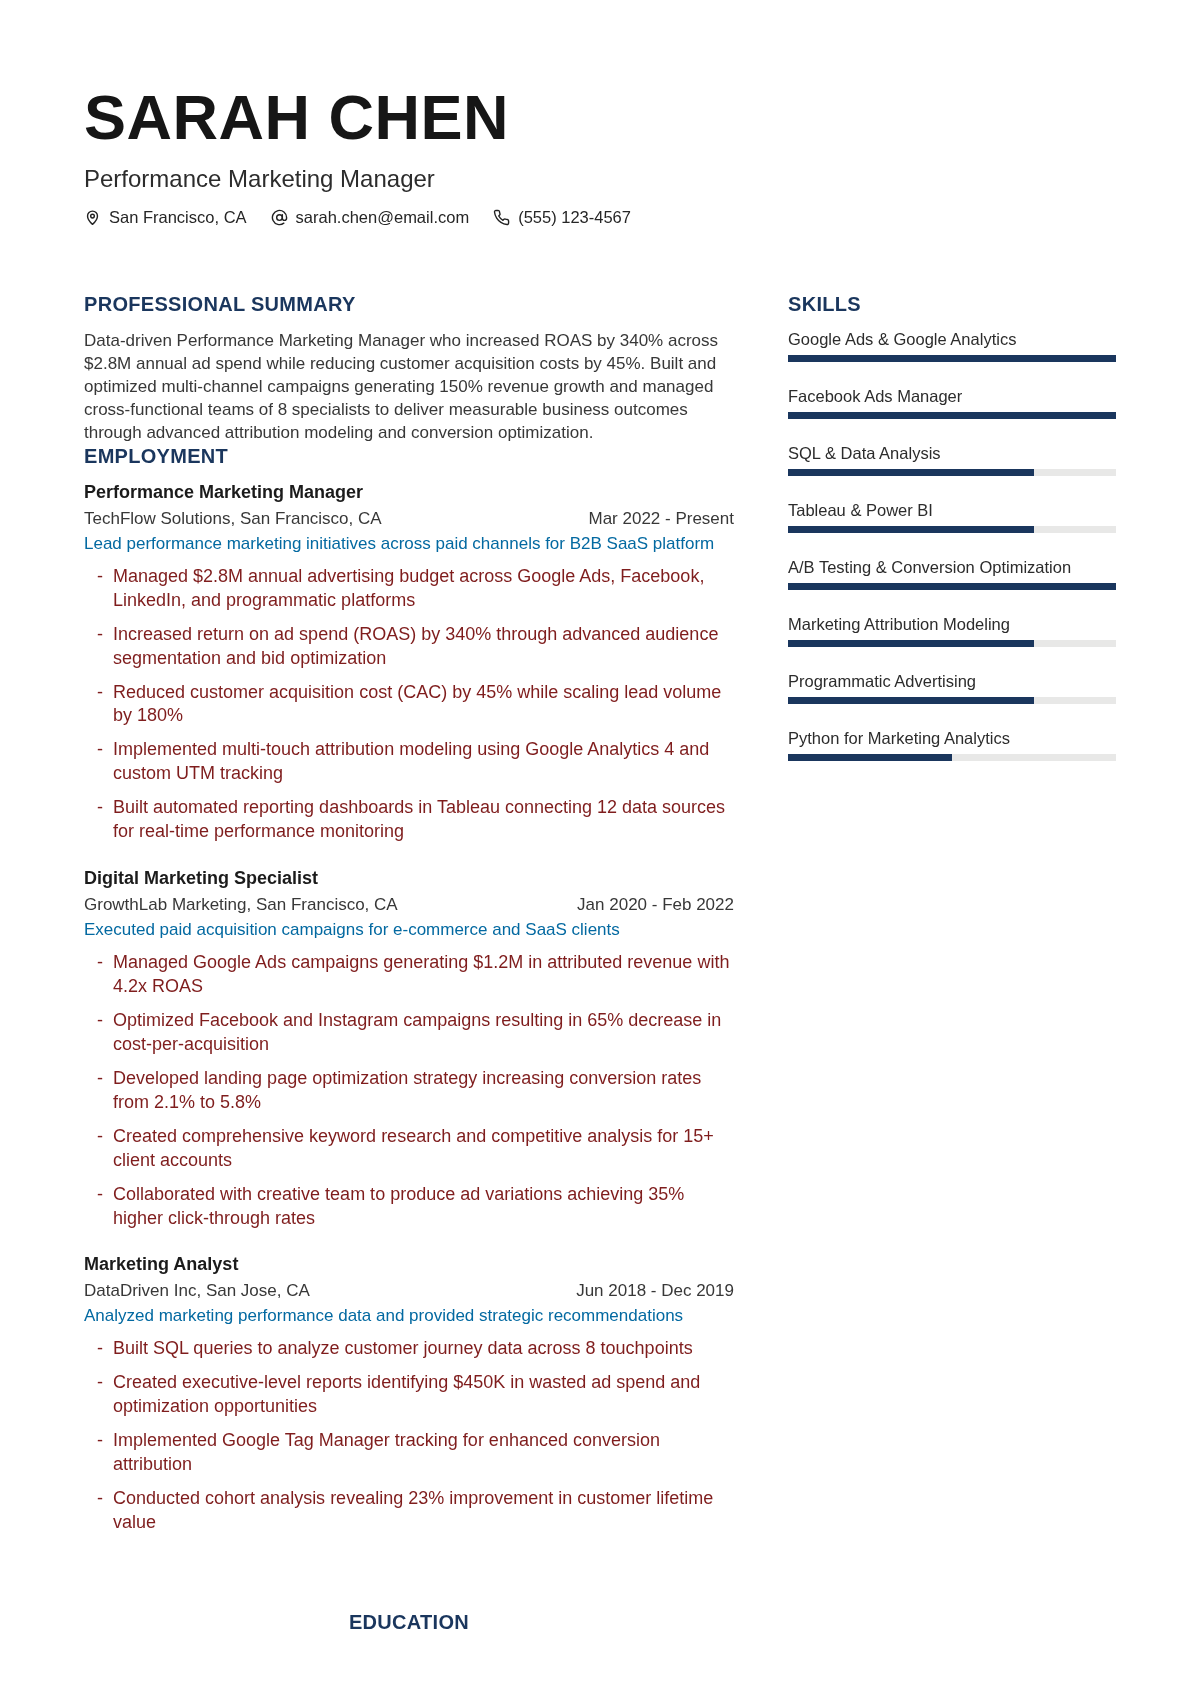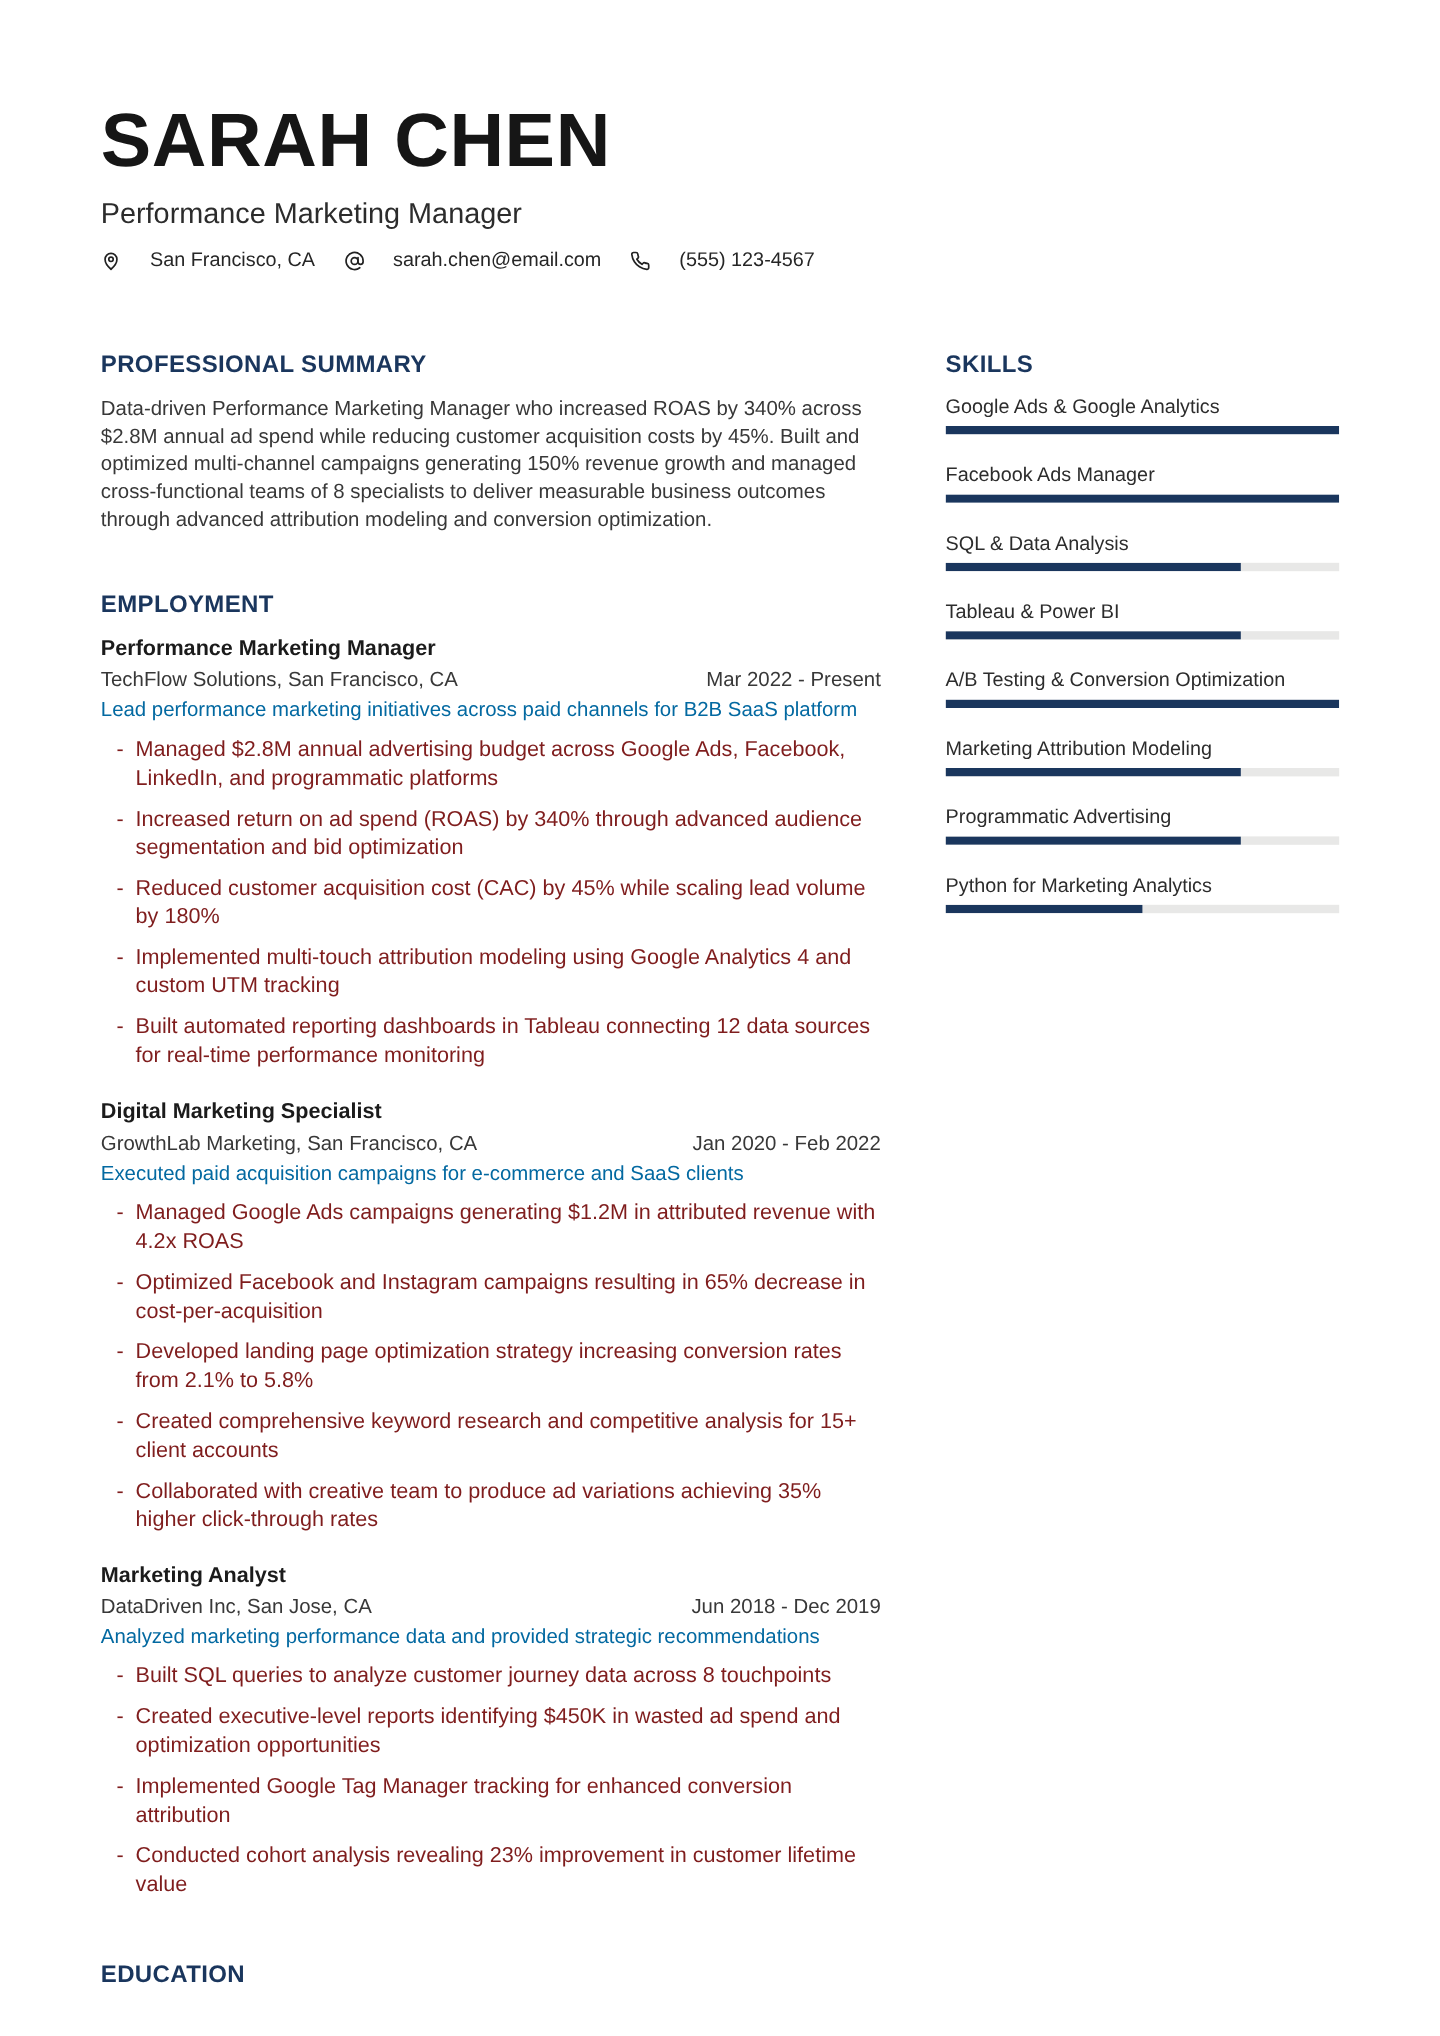--- a/index.html
+++ b/index.html
@@ -14,37 +14,37 @@
   
   .name {
     margin: 0; font-size: 63px; font-weight: 700; line-height: 1.05;
     color: #161616; letter-spacing: 0.5px;
   }
   .headline { margin-top: 15px; font-size: 24px; color: #2c2c2c; }
   .contact-row {
     margin-top: 15px; display: flex; align-items: center; column-gap: 24px;
     font-size: 16.5px; color: #262626;
   }
-  .contact-item { display: inline-flex; align-items: center; column-gap: 24px; }
+  .contact-item { display: inline-flex; align-items: center; column-gap: 8px; }
   .contact-item svg { width: 17px; height: 17px; display: block; }
 
   
   .columns { display: flex; justify-content: space-between; margin-top: 66px; }
   .col-main { width: 650px; flex: 0 0 650px; }
   .col-side { width: 328px; flex: 0 0 328px; }
 
   
   .section-heading {
     margin: 0 0 14px 0; font-size: 20px; font-weight: 700;
     color: #1a365d; letter-spacing: 0.3px;
   }
   .summary-text { margin: 0; font-size: 17px; line-height: 1.35; color: #383838; }
 
-  .employment-section { margin-top: 48px; }
-  .education-section { margin-top: 52px; }
+  .employment-section { }
+  .education-section { margin-top: 76px; text-align: center; }
 
   
   .job { margin-top: 24px; }
   .job:first-of-type { margin-top: 0; }
   .job-title { margin: 0 0 6px 0; font-size: 18px; font-weight: 700; color: #1b1b1b; }
   .job-meta {
     display: flex; justify-content: space-between; align-items: flex-end;
     font-size: 17px; color: #383838; margin-bottom: 4px;
   }
   .job-summary { margin: 0 0 9px 0; font-size: 17px; line-height: 1.35; color: #0369a1; }

